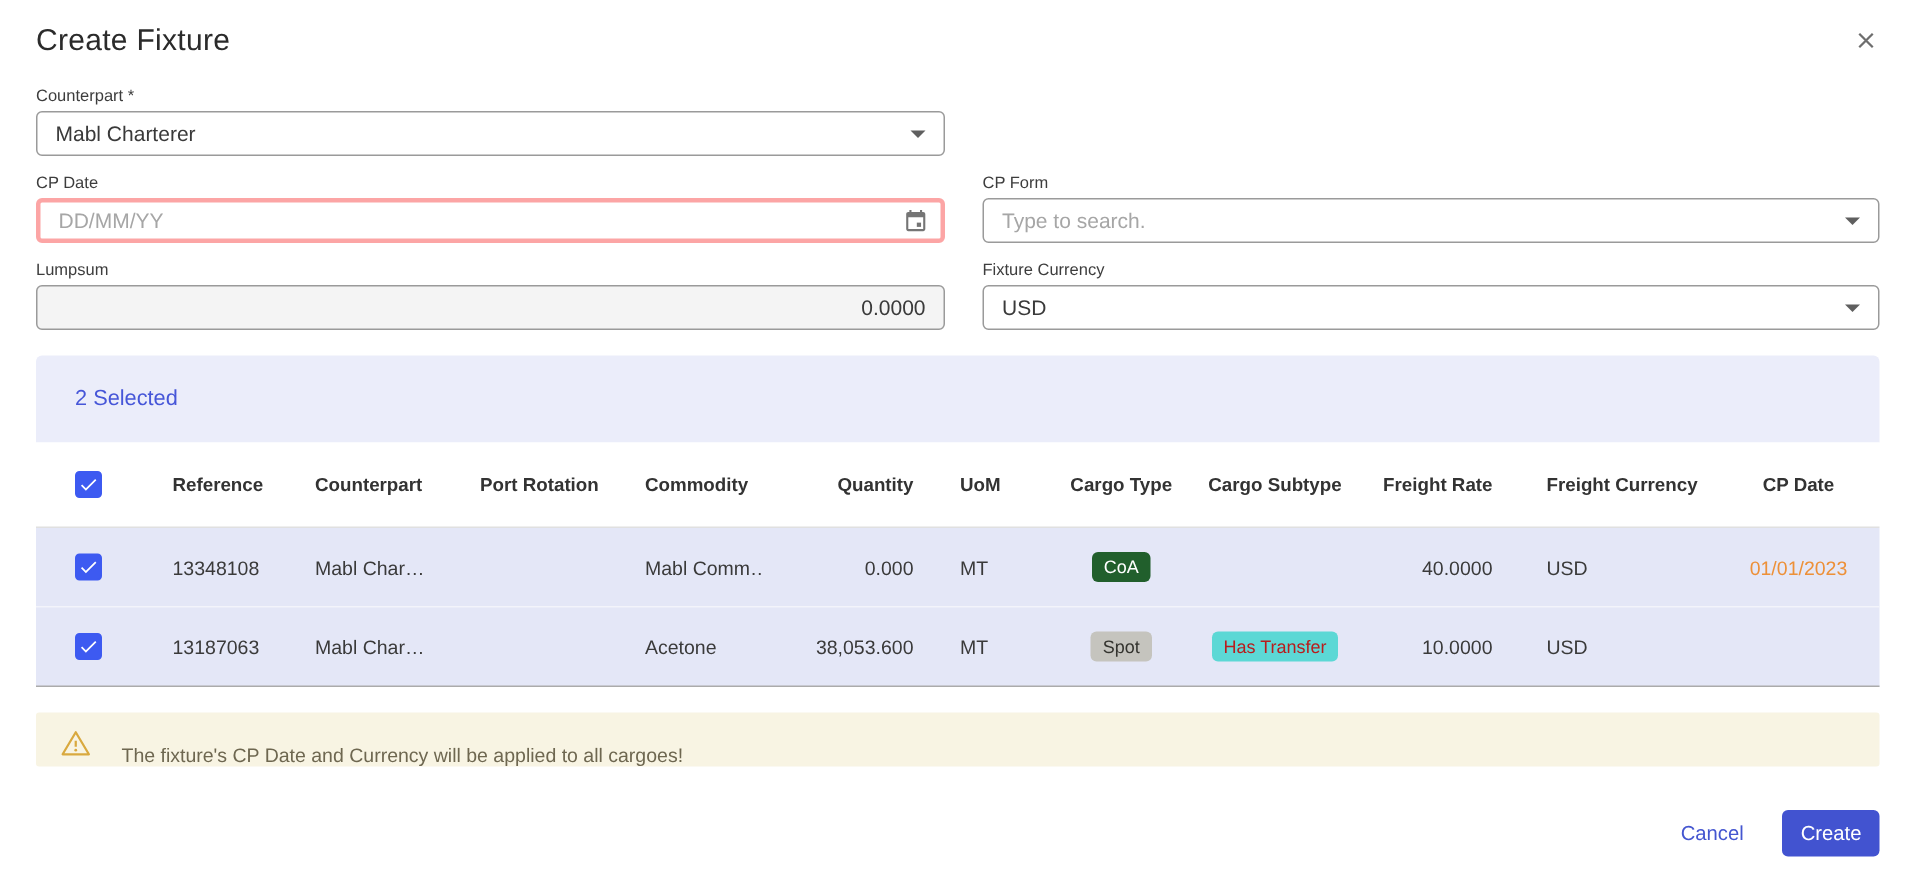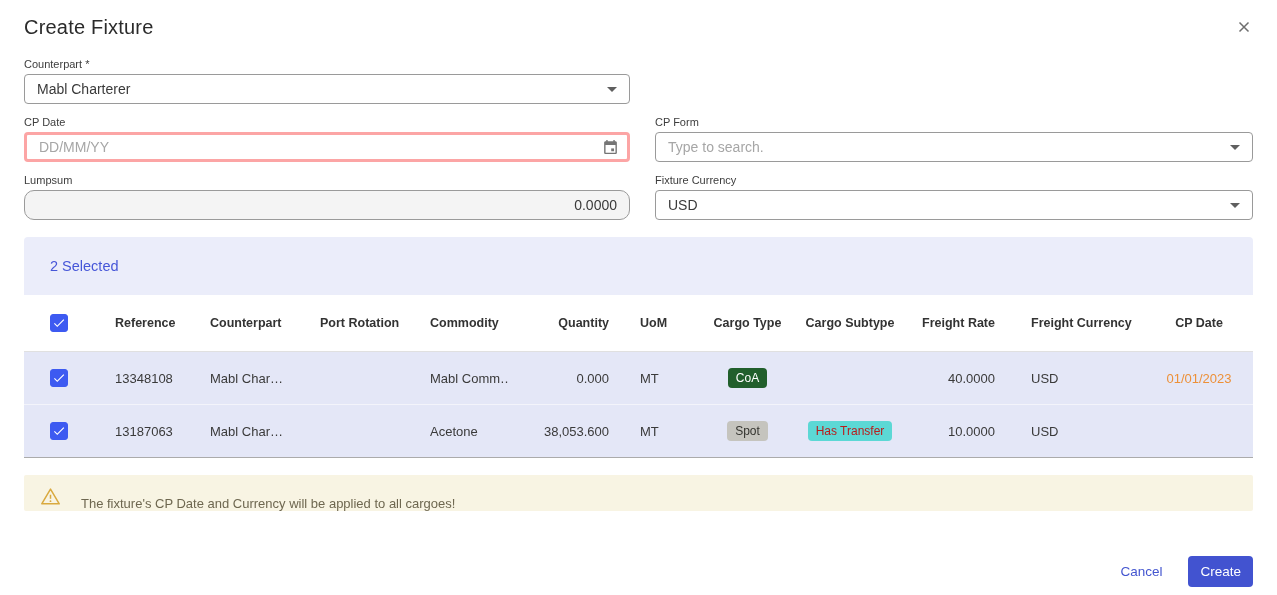--- a/index.html
+++ b/index.html
@@ -9,21 +9,21 @@
 
   
   .dialog-header { display:flex; justify-content:space-between; align-items:flex-start; }
   .dialog-title { font-size:20px; font-weight:500; color:#2b2b2b; letter-spacing:.2px; }
   .close-btn { background:none; border:none; cursor:pointer; padding:4px; margin:-2px -4px 0 0; line-height:0; }
 
   
   .form-grid { display:grid; grid-template-columns:606px 598px; column-gap:25px; row-gap:12px; margin-top:18px; }
   .field-label { display:block; font-size:11px; color:#3d3d3d; margin-bottom:4px; }
   .control { height:30px; border:1px solid #9a9a9a; border-radius:4px; background:#fff; display:flex; align-items:center; padding:0 12px; font-size:14px; color:#3a3a3a; width:100%; }
-  .control.disabled { background:#f4f4f4; justify-content:flex-end;border-radius:10px; }
+  .control.disabled { background:#f4f4f4; justify-content:flex-end; }
   .select-box { justify-content:space-between; cursor:pointer; }
   .caret { width:0; height:0; border-left:5px solid transparent; border-right:5px solid transparent; border-top:5px solid #5f5f5f; flex:0 0 auto; margin-left:8px; }
   input.text-input { border:3px solid #fca5a5; border-radius:4px; height:30px; font-family:inherit; font-size:14px; color:#3a3a3a; padding:0 12px; width:100%; outline:none; }
   input.text-input::placeholder { color:#a6a6a6; }
   .input-with-icon { position:relative; }
   .input-with-icon input { padding-right:36px; }
   .input-icon-btn { position:absolute; right:9px; top:50%; transform:translateY(-50%); background:none; border:none; cursor:pointer; line-height:0; padding:2px; }
   .placeholder-text { color:#a6a6a6; }
 
   
@@ -54,21 +54,21 @@
   .badge { display:inline-block; font-size:12px; line-height:1; padding:4px 8px; border-radius:4px; white-space:nowrap; }
   .badge-green { background:#215f2c; color:#ffffff; }
   .badge-gray  { background:#c5c4be; color:#34342f; }
   .badge-teal  { background:#5cd8d5; color:#b91c1c; }
 
   
   .warning-bar { margin-top:17px; width:1229px; height:36px; background:#f8f4e3; border-radius:2px; display:flex; align-items:flex-end; padding-left:16px; }
   .warning-bar .msg { font-size:13px; color:#6e6750; margin-left:20px; }
 
   
-  .actions { position:absolute; right:24px; bottom:8px; display:flex; align-items:center; }
+  .actions { position:absolute; right:24px; bottom:24px; display:flex; align-items:center; }
   .cancel-btn { background:none; border:none; color:#4456d0; font-size:13.5px; font-weight:500; font-family:inherit; cursor:pointer; margin-right:22px; padding:6px 4px; }
   .create-btn { background:#4253d0; border:none; color:#fff; font-size:13.5px; font-weight:500; font-family:inherit; cursor:pointer; border-radius:4px; padding:8px 12px; min-width:54px; }
 </style>
 </head>
 <body>
 
 <div class="dialog">
 
   <div class="dialog-header">
     <h1 class="dialog-title">Create Fixture</h1>

